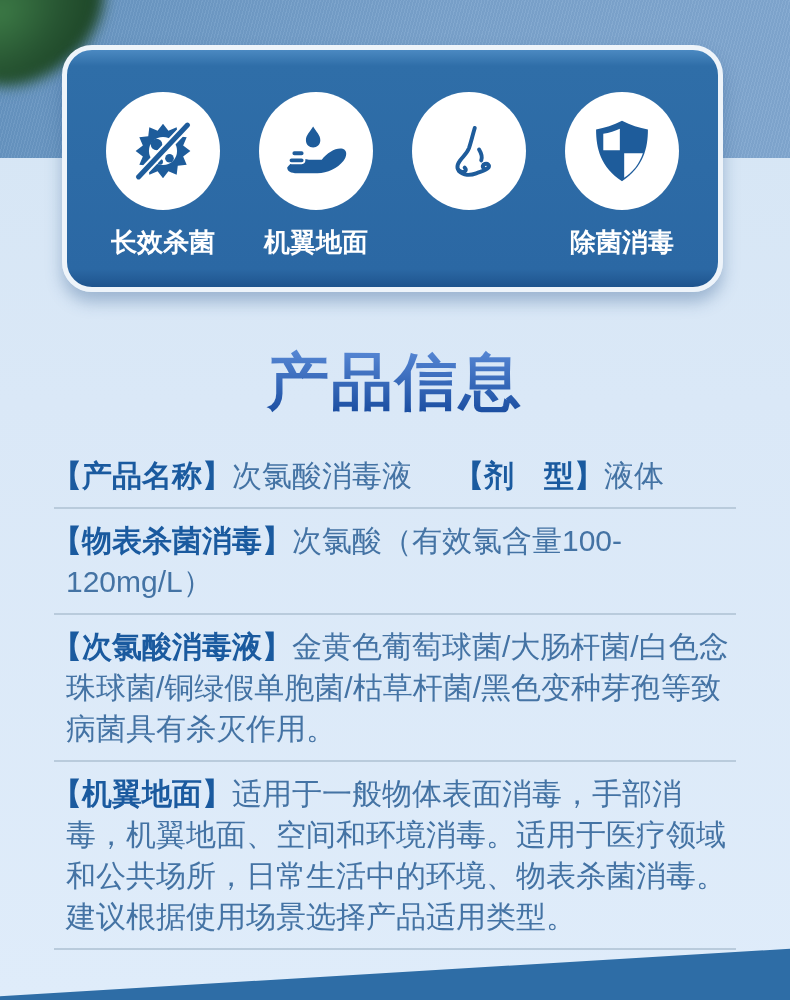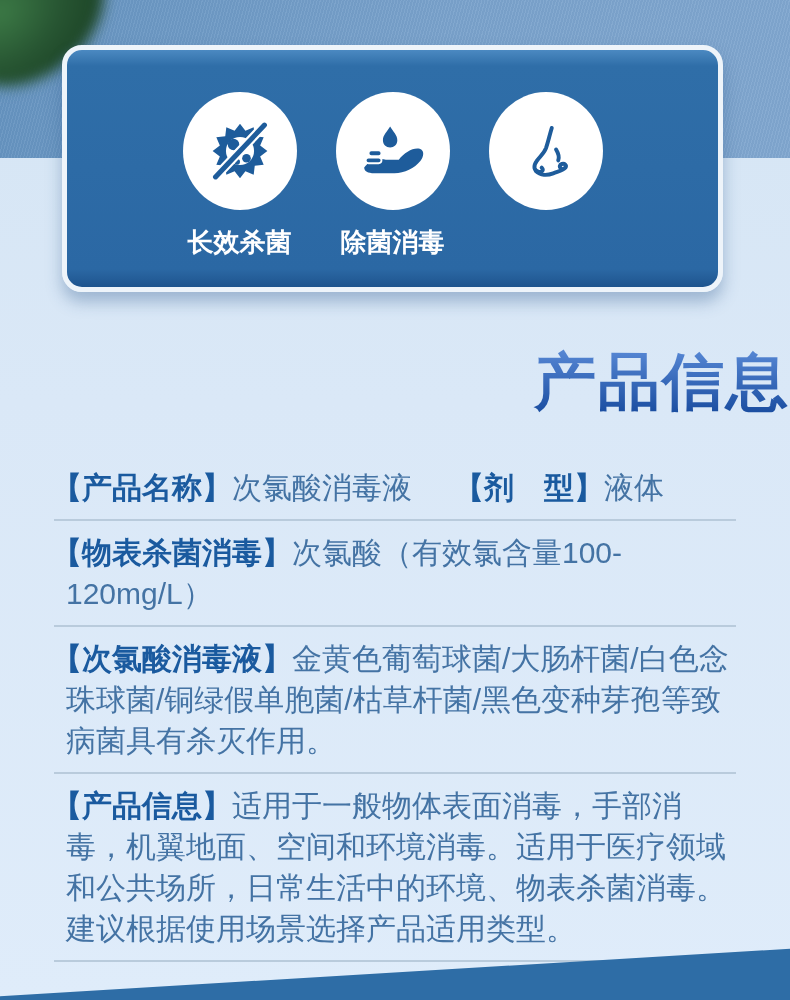--- a/index.html
+++ b/index.html
@@ -19,39 +19,39 @@
   }
   
   .leaf{
     position:absolute;left:-58px;top:-48px;width:170px;height:125px;
     background:radial-gradient(ellipse at 38% 35%,#3c7a46 0%,#275532 45%,#1d4527 75%);
     border-radius:50%;transform:rotate(-38deg);filter:blur(7px);
   }
   
   .feature-card{
     position:absolute;left:62px;top:45px;width:661px;height:247px;box-sizing:border-box;
-    border:5px solid #eef4fa;border-radius:20px;
+    border:5px solid #eef4fa;border-radius:30px;
     background:linear-gradient(180deg,#4b89c1 0px,#2f6ea8 16px,#2b68a4 calc(100% - 18px),#1e548e 100%);
     box-shadow:0 10px 16px rgba(45,90,140,.35);
   }
   .features{display:flex;justify-content:center;gap:38px;padding-top:42px;}
   .feature{width:115px;display:flex;flex-direction:column;align-items:center;}
   .circle{width:114px;height:118px;border-radius:50%;background:#ffffff;display:flex;align-items:center;justify-content:center;}
   .circle svg{width:72px;height:72px;}
   .feature-label{margin-top:15px;color:#ffffff;font-weight:bold;font-size:26px;white-space:nowrap;}
   
   .title{
-    position:absolute;top:340px;left:0;width:790px;margin:0;text-align:right;
+    position:absolute;top:340px;left:0;width:790px;margin:0;text-align:center;
     font-size:62px;font-weight:bold;letter-spacing:2px;
     background:linear-gradient(180deg,#6090dc 0%,#1c4fa2 85%);
     -webkit-background-clip:text;background-clip:text;
     -webkit-text-fill-color:transparent;color:transparent;
   }
   
-  .info{position:absolute;left:52px;top:456px;width:686px;}
+  .info{position:absolute;left:52px;top:444px;width:686px;}
   .row{margin:0;padding:11px 0 11px 14px;text-indent:-14px;font-size:30px;line-height:41px;color:#4473a4;}
   .row .lbl{font-weight:bold;color:#1a5a9f;}
   .row .lbl2{margin-left:42px;}
   .divider{border:none;border-top:2px solid #b9cbdc;margin:0 2px;}
   
   .wedge{
     position:absolute;left:0;bottom:0;width:790px;height:54px;background:#2e6da6;
     clip-path:polygon(0 93%,100% 5%,100% 100%,0 100%);
   }
 </style>
@@ -83,50 +83,60 @@
 
       <div class="feature">
         <div class="circle">
           <svg viewBox="0 0 100 100" xmlns="http://www.w3.org/2000/svg">
             <path fill="#1e5c9b" d="M46,16 C50,23 56,28 56,35 C56,41 51.5,45 46,45 C40.5,45 36,41 36,35 C36,28 42,23 46,16 Z"></path>
             <path fill="#1e5c9b" d="M10,73 C16,64 28,60 40,62 L58,62 C66,52 78,45 87,47 C94,49 93,58 88,64 C80,74 66,81 52,81 L24,81 C15,81 10,78 10,73 Z"></path>
             <rect x="16" y="49" width="18" height="8" rx="4" fill="#1e5c9b" stroke="#ffffff" stroke-width="2.5"></rect>
             <rect x="12" y="59" width="22" height="8" rx="4" fill="#1e5c9b" stroke="#ffffff" stroke-width="2.5"></rect>
           </svg>
         </div>
-        <div class="feature-label">除菌消毒</div>
+        <div class="feature-label">机翼地面</div>
       </div>
 
       <div class="feature">
         <div class="circle">
           <svg viewBox="0 0 100 100" xmlns="http://www.w3.org/2000/svg" fill="none" stroke="#1e5c9b" stroke-width="5.5" stroke-linecap="round">
             <path d="M58,18 C55,28 53,37 50,46 C47,54 41,58 37,64 C32,71 33,77 40,79 C45,80 47,76 44,73"></path>
             <path d="M36,78 C42,84 52,84 60,81 C68,78 74,77 77,73 C79,70 76,67 72,68 C69,69 68,72 71,74"></path>
             <path d="M64,48 C67,53 69,58 67,63"></path>
           </svg>
         </div>
       </div>
 
+      <div class="feature">
+        <div class="circle">
+          <svg viewBox="0 0 100 100" xmlns="http://www.w3.org/2000/svg">
+            <path fill="#1e5c9b" d="M50,8 C62,14 74,18 86,20 C86,46 80,72 50,92 C20,72 14,46 14,20 C26,18 38,14 50,8 Z"></path>
+            <path fill="#ffffff" d="M24,26 C32,25 41,22 47,19 L47,49 L24,49 Z"></path>
+            <path fill="#ffffff" d="M53,53 L79,53 C74,68 65,79 53,87 Z"></path>
+          </svg>
+        </div>
+        <div class="feature-label">除菌消毒</div>
+      </div>
 
     </div>
   </div>
 
   <h1 class="title">产品信息</h1>
 
   <div class="info">
 
     <p class="row"><span class="lbl">【产品名称】</span><span class="val">次氯酸消毒液</span><span class="lbl lbl2">【剂　型】</span><span class="val">液体</span></p>
     <hr class="divider">
 
     <p class="row"><span class="lbl">【物表杀菌消毒】</span><span class="val">次氯酸（有效氯含量100-120mg/L）</span></p>
     <hr class="divider">
 
     <p class="row"><span class="lbl">【次氯酸消毒液】</span><span class="val">金黄色葡萄球菌/大肠杆菌/白色念珠球菌/铜绿假单胞菌/枯草杆菌/黑色变种芽孢等致病菌具有杀灭作用。</span></p>
     <hr class="divider">
 
-    <p class="row"><span class="lbl">【产品信息】</span><span class="val">适用于一般物体表面消毒，手部消毒，机翼地面、空间和环境消毒。适用于医疗领域和公共场所，日常生活中的环境、物表杀菌消毒。建议根据使用场景选择产品适用类型。</span></p>
+    <p class="row"><span class="lbl">【机翼地面】</span><span class="val">适用于一般物体表面消毒，手部消毒，机翼地面、空间和环境消毒。适用于医疗领域和公共场所，日常生活中的环境、物表杀菌消毒。建议根据使用场景选择产品适用类型。</span></p>
     <hr class="divider">
 
   </div>
 
   <div class="wedge"></div>
 
 </div>
 
 </body></html>

